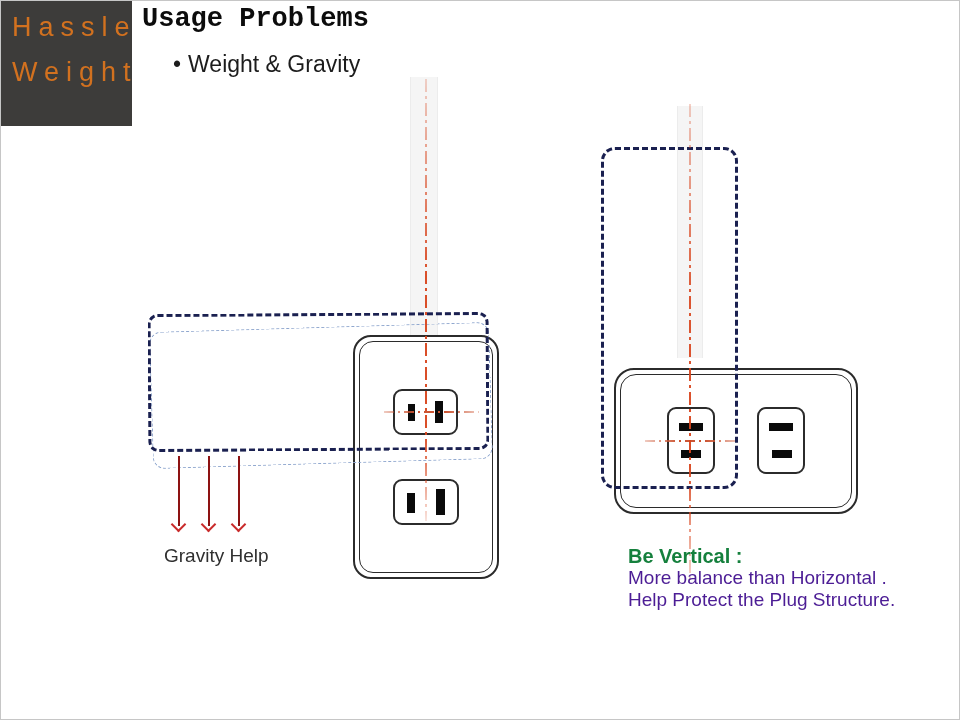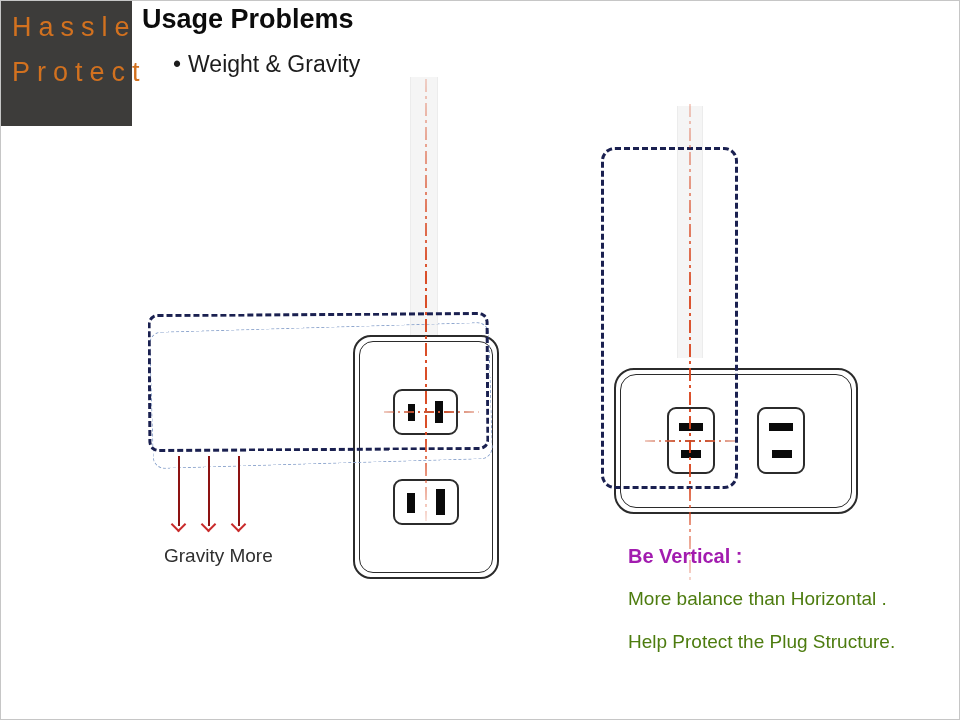--- a/index.html
+++ b/index.html
@@ -9,21 +9,21 @@
     font-family:"Liberation Sans",sans-serif;
   }
   
   .logo{
     position:absolute;left:0;top:0;width:131px;height:125px;
     background:#3d3c3a;color:#d2711f;box-sizing:border-box;
     padding:4px 0 0 11px;
   }
   .logo-line{font-size:27px;line-height:45px;letter-spacing:7px;font-weight:400;}
   
-  .title{position:absolute;left:141px;top:3px;margin:0;font-size:27px;font-weight:700;color:#0c0c0c;}
+  .title{position:absolute;left:141px;top:3px;margin:0;font-size:27px;font-weight:700;color:#0c0c0c;font-family:Liberation Mono, monospace;}
   .bullets{position:absolute;left:172px;top:49px;}
   .bullet{font-size:23px;color:#1c1c1c;line-height:28px;white-space:nowrap;}
   .bullet .dot{margin-right:7px;}
   
   .axis-band{
     position:absolute;background:#f5f5f5;
     border-left:1px solid #ececec;border-right:1px solid #ececec;box-sizing:border-box;
   }
   .centerline{
     position:absolute;width:2px;
@@ -77,31 +77,31 @@
   #plate-right .plate-inner{border-radius:16px;}
   #plug-navy-right{left:600px;top:146px;width:137px;height:342px;border-radius:14px;}
   #sock-ra{left:666px;top:406px;width:48px;height:67px;}
   #slot-ra-t{left:678px;top:422px;width:24px;height:8px;}
   #slot-ra-b{left:680px;top:449px;width:20px;height:8px;}
   #sock-rb{left:756px;top:406px;width:48px;height:67px;}
   #slot-rb-t{left:768px;top:422px;width:24px;height:8px;}
   #slot-rb-b{left:771px;top:449px;width:20px;height:8px;}
   #cross-right{left:644px;top:439px;width:94px;}
   .note{position:absolute;left:627px;top:544px;line-height:22px;}
-  .note-heading{font-size:20px;font-weight:700;color:#a21caf;white-space:nowrap;}
-  .note-line{font-size:19px;color:#4d7c0f;white-space:nowrap;margin-top:21px;}
+  .note-heading{font-size:20px;font-weight:700;color:#15803d;white-space:nowrap;}
+  .note-line{font-size:19px;color:#4c1d95;white-space:nowrap;}
 </style>
 </head>
 <body>
 
 <div class="slide">
 
   <div class="logo">
     <div class="logo-line">Hassle</div>
-    <div class="logo-line">Protect</div>
+    <div class="logo-line">Weight</div>
   </div>
 
   <h1 class="title">Usage Problems</h1>
   <div class="bullets">
     <div class="bullet">
       <span class="dot">•</span><span>Weight &amp; Gravity</span>
     </div>
   </div>
 
   <div class="axis-band" id="band-left"></div>
@@ -118,21 +118,21 @@
 
   <div class="dash-blue" id="plug-blue-left"></div>
   <div class="dash-navy" id="plug-navy-left"></div>
 
   <div class="crosshair" id="cross-left"></div>
   <div class="centerline" id="cline-left"></div>
 
   <div class="g-arrow" id="arrow-1"></div>
   <div class="g-arrow" id="arrow-2"></div>
   <div class="g-arrow" id="arrow-3"></div>
-  <div class="gravity-label">Gravity More</div>
+  <div class="gravity-label">Gravity Help</div>
 
   <div class="axis-band" id="band-right"></div>
 
   <div class="plate" id="plate-right">
     <div class="plate-inner"></div>
   </div>
   <div class="socket" id="sock-ra"></div>
   <div class="slot" id="slot-ra-t"></div>
   <div class="slot" id="slot-ra-b"></div>
   <div class="socket" id="sock-rb"></div>

